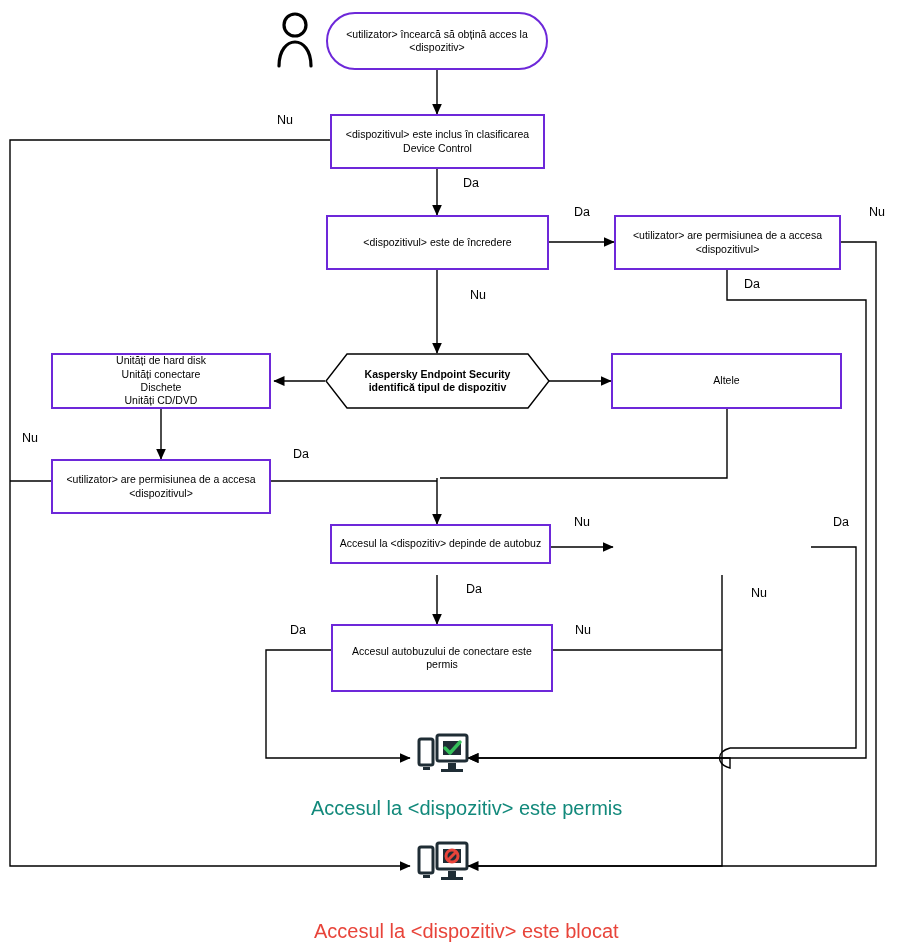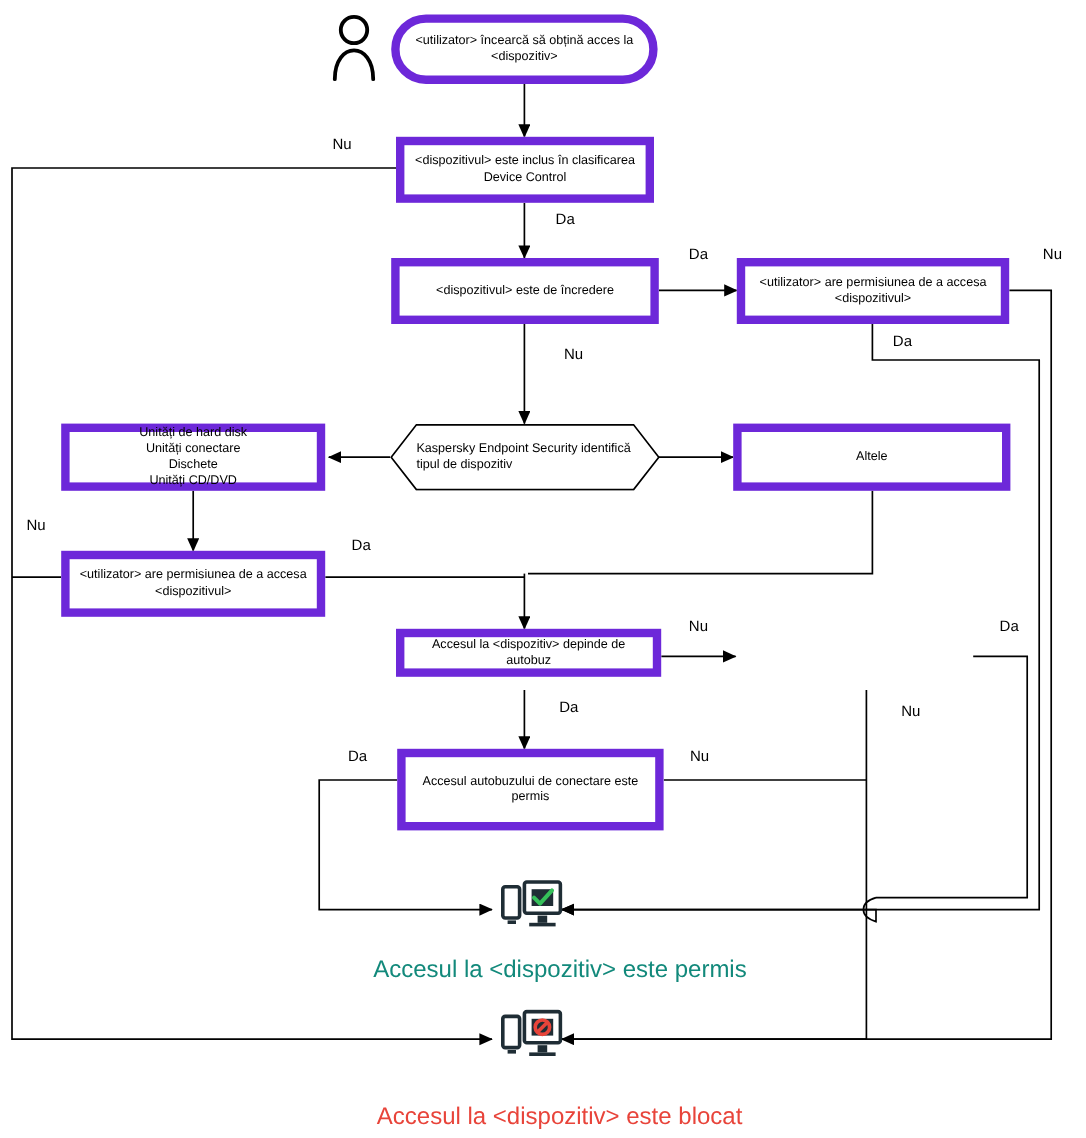--- a/index.html
+++ b/index.html
@@ -21,42 +21,44 @@
   svg.lines {
     position: absolute;
     left: 0;
     top: 0;
     width: 905px;
     height: 948px;
   }
   .node {
     position: absolute;
     box-sizing: border-box;
-    border: 7px solid #6d28d9;
+    border: 2px solid #6d28d9;
     background: #ffffff;
     display: flex;
     align-items: center;
     justify-content: center;
     text-align: center;
     font-size: 10.5px;
     line-height: 1.28;
     padding: 2px 4px;
   }
   .terminator {
     border-radius: 40px;
   }
   .hexwrap {
     position: absolute;
     box-sizing: border-box;
     background: transparent;
     display: flex;
     align-items: center;
     justify-content: center;
+    text-align: center;
     font-size: 10.5px;
     line-height: 1.28;
+    font-weight: bold;
   }
   .hexwrap svg {
     position: absolute;
     left: 0;
     top: 0;
   }
   .hexwrap .hextext {
     position: relative;
     z-index: 2;
     padding: 0 22px;

